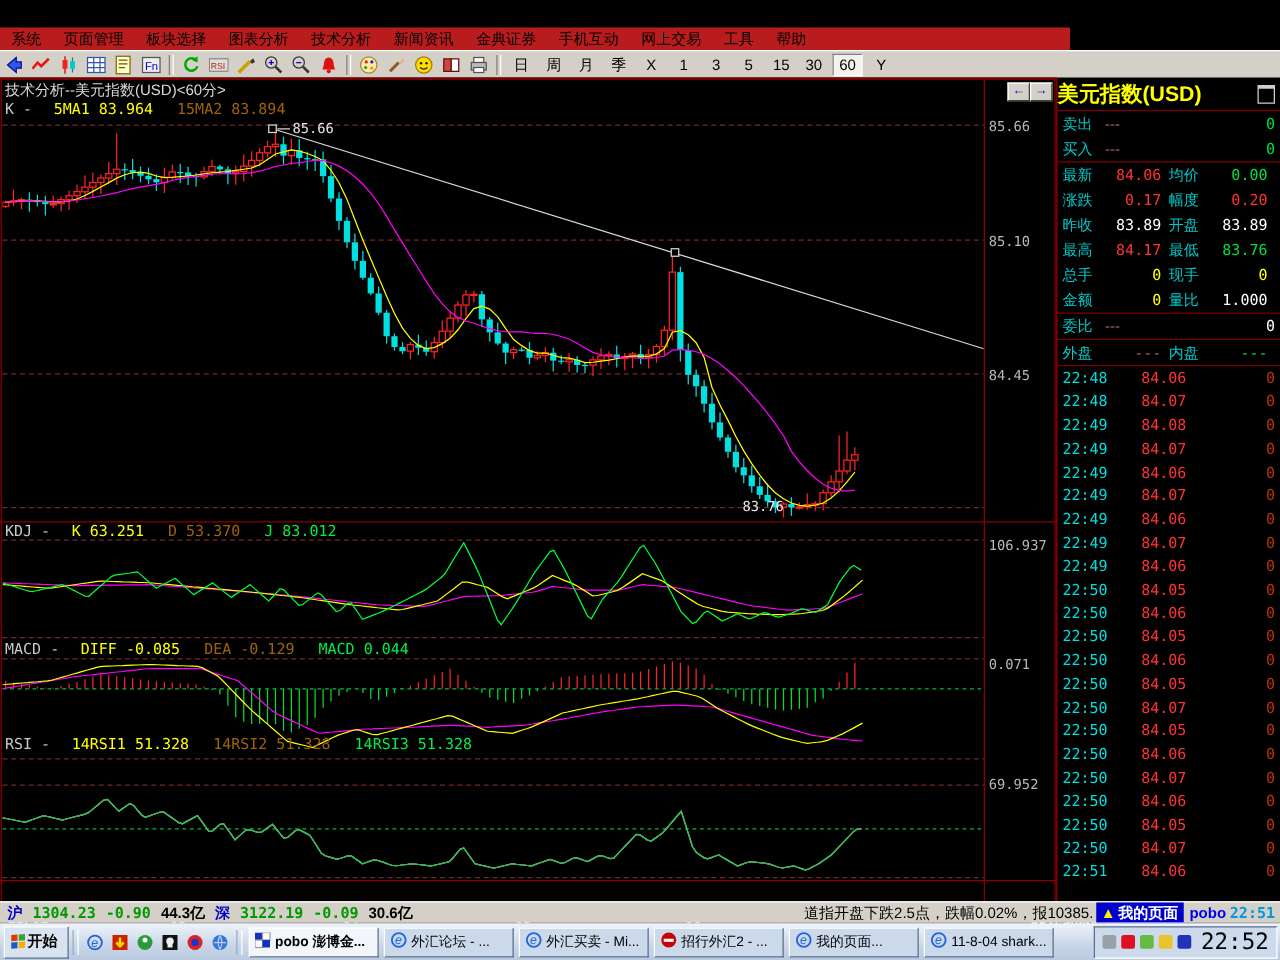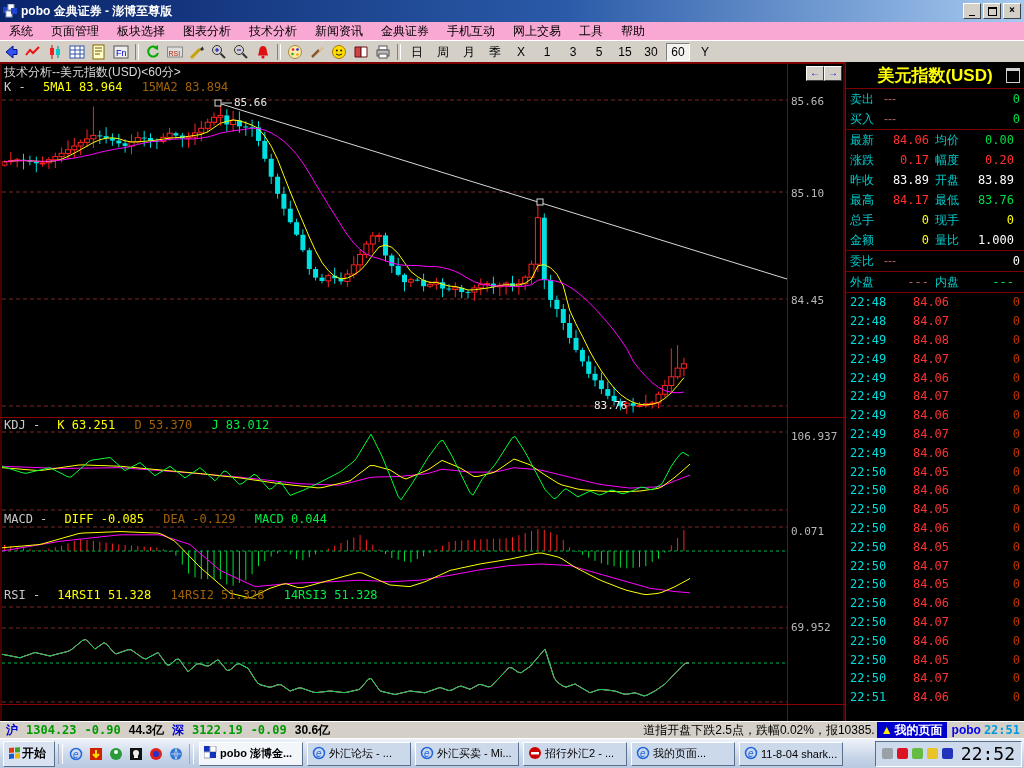--- a/index.html
+++ b/index.html
@@ -8,21 +8,21 @@
   
   .titlebar{position:absolute;left:0;top:0;width:1024px;height:22px;
     background:linear-gradient(90deg,#0a246a 0%,#2a5aa8 55%,#a6caf0 100%);
     display:flex;align-items:center;color:#fff;font-weight:bold;font-size:12px;}
   .app-icon{width:14px;height:14px;margin:0 4px 0 3px;display:inline-block;}
   .winbtns{margin-left:auto;display:flex;gap:2px;padding-right:3px;}
   .wbtn{width:16px;height:14px;background:#d4d0c8;border:1px solid;border-color:#fff #404040 #404040 #fff;
     font-size:10px;line-height:11px;text-align:center;color:#000;font-family:"DejaVu Sans Mono",monospace;}
   .wbtn .rbox{display:block;margin:3px auto 0;width:7px;height:6px;border:1px solid #000;border-top:2px solid #000;}
   
-  .menubar{position:absolute;left:0;top:22px;width:1024px;height:18px;background:#f9a8d4;
+  .menubar{position:absolute;left:0;top:22px;width:856px;height:18px;background:#b91c1c;
     display:flex;align-items:center;font-size:12px;color:#000;border-bottom:1px solid #808080;}
   .mitem{padding:0 9px;height:18px;line-height:18px;}
   .toolbar{position:absolute;left:0;top:40px;width:1024px;height:22px;background:#d4d0c8;
     display:flex;align-items:center;border-top:1px solid #fff;}
   .tbi{width:20px;height:18px;display:inline-flex;align-items:center;justify-content:center;margin:0 1px;}
   .tbsep{width:2px;height:16px;border-left:1px solid #808080;border-right:1px solid #fff;margin:0 3px;}
   .pbtn{min-width:16px;padding:0 3px;text-align:center;font-size:12px;color:#000;height:16px;line-height:16px;margin:0 2px;}
   .pbtn.active{background:#f4f2ee;border:1px solid;border-color:#808080 #fff #fff #808080;}
   
   .chart-bg{position:absolute;left:0;top:62px;width:845px;height:659px;background:#000;
@@ -37,21 +37,21 @@
   .lab-yellow{color:#ffff00;margin-right:12px;}
   .lab-magenta{color:#a16207;margin-right:12px;}
   .lab-green{color:#00ee44;}
   .axlbl{position:absolute;left:791px;color:#b8b8b8;font-size:11px;font-family:"DejaVu Sans Mono",monospace;}
   .anno{position:absolute;color:#e8e8e8;font-size:11px;font-family:"DejaVu Sans Mono",monospace;}
   .xlbl{position:absolute;top:728px;color:#c8c8c8;font-size:11px;font-family:"DejaVu Sans Mono",monospace;font-weight:bold;}
   
   .quote-panel{position:absolute;left:845px;top:62px;width:179px;height:659px;background:#000;
     border-left:1px solid #9b0000;box-sizing:border-box;}
   .qp-title{height:26px;border-bottom:1px solid #7b0000;display:flex;align-items:center;
-    color:#ffff00;font-size:17px;font-weight:bold;padding-left:0;position:relative;justify-content:center;}
+    color:#ffff00;font-size:17px;font-weight:bold;padding-left:0;position:relative;}
   .qp-winicon{position:absolute;right:4px;top:6px;width:12px;height:11px;border:1px solid #cfcfcf;border-top:3px solid #cfcfcf;}
   .qrow{display:flex;align-items:center;height:20px;font-size:12px;padding:0 4px;box-sizing:border-box;}
   .qrow.sep{border-bottom:1px solid #7b0000;height:21px;}
   .qlab{color:#00c8c8;width:34px;flex:none;}
   .qmid{color:#b06060;width:30px;}
   .qval{font-family:"DejaVu Sans Mono",monospace;}
   .qcell{display:flex;flex:1;align-items:center;}
   .qcell .qval{margin-left:auto;padding-right:6px;}
   .qrow .rt{margin-left:auto;}
   .c-red{color:#ff3232;} .c-green{color:#00dd44;} .c-yellow{color:#ffff00;}
@@ -90,38 +90,20 @@
   .tray{height:24px;margin-left:auto;margin-right:2px;display:flex;align-items:center;gap:4px;
     padding:0 6px;border:1px solid;border-color:#5a6f8c #fff #fff #5a6f8c;background:#cddaec;}
   .trayicon{width:11px;height:11px;display:inline-block;border-radius:2px;}
   .tray-time{font-size:18px;color:#000;margin-left:4px;font-family:"DejaVu Sans Mono",monospace;}
 </style>
 </head>
 <body>
 
 <div id="app">
 
-  <div class="titlebar">
-    <span class="app-icon">
-      <svg width="14" height="14">
-          <rect x="0" y="3" width="6" height="6" fill="#2244cc"></rect>
-          <rect x="5" y="0" width="6" height="6" fill="#ffffff" stroke="#8899bb"></rect>
-          <rect x="3" y="7" width="6" height="6" fill="#ffffff" stroke="#8899bb"></rect>
-          <rect x="8" y="4" width="6" height="6" fill="#2244cc"></rect>
-        </svg>
-    </span>
-    <span class="title-text">pobo 金典证券 - 澎博至尊版</span>
-    <span class="winbtns">
-      <span class="wbtn">_</span>
-      <span class="wbtn">
-          <span class="rbox"></span>
-        </span>
-      <span class="wbtn">×</span>
-    </span>
-  </div>
 
   <div class="menubar" id="menubar">
       <span class="mitem">系统</span>
       <span class="mitem">页面管理</span>
       <span class="mitem">板块选择</span>
       <span class="mitem">图表分析</span>
       <span class="mitem">技术分析</span>
       <span class="mitem">新闻资讯</span>
       <span class="mitem">金典证券</span>
       <span class="mitem">手机互动</span>

